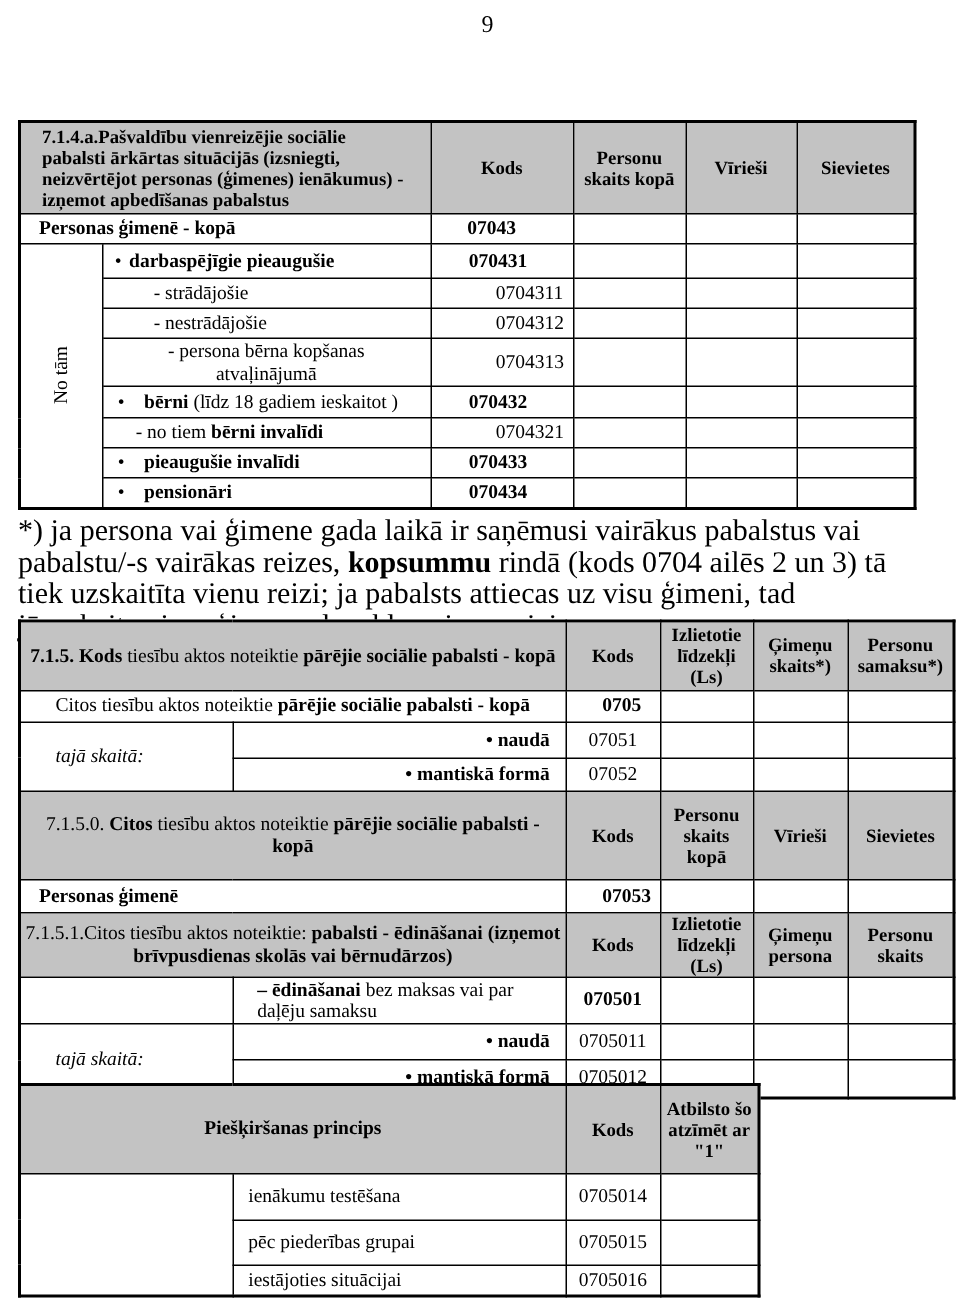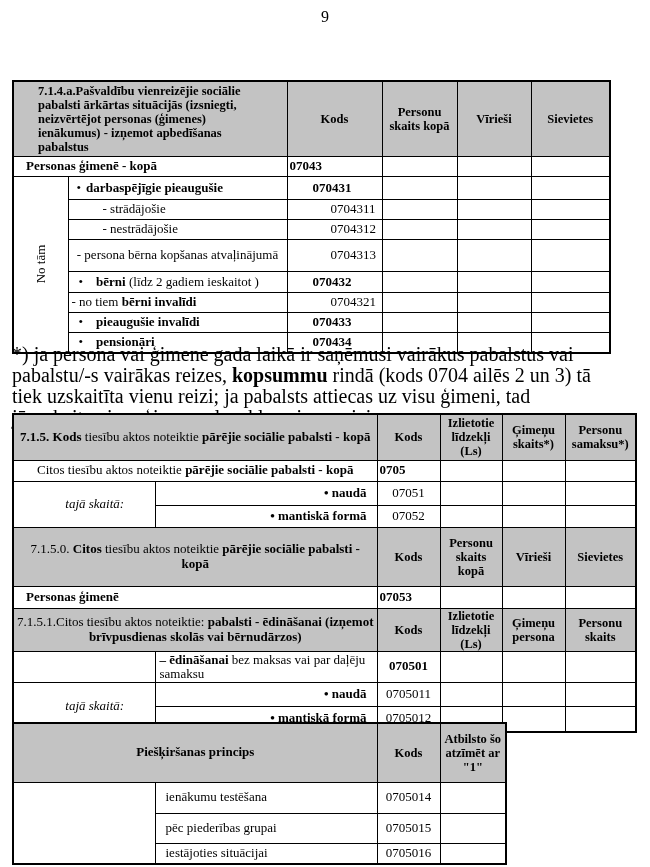--- a/index.html
+++ b/index.html
@@ -8,40 +8,40 @@
     font-family:"Liberation Serif","DejaVu Serif",serif;
     position:relative;overflow:hidden;
   }
   .page-num{position:absolute;top:8px;left:0;width:650px;text-align:center;font-size:16px;}
   table{border-collapse:collapse;table-layout:fixed;position:absolute;background:#fff;}
   td{border:1px solid #000;padding:0 2px;font-size:13px;vertical-align:middle;overflow:hidden;line-height:1.15;}
   .t1{left:12px;top:80px;width:597px;border:2px solid #000;}
   .t2a{left:12px;top:413px;width:623px;border:2px solid #000;}
   .t2b{left:12px;top:722px;width:493px;border:2px solid #000;}
   .hdr{background:#c3c3c3;font-weight:bold;text-align:center;font-size:12.5px;line-height:1.12;}
-  .title-cell{text-align:left;padding:2px 24px;font-size:12.5px;}
+  .title-cell{text-align:left;padding:2px 14px;font-size:12.5px;}
   .lbl{text-align:left;}
   .bold{font-weight:bold;}
-  .ital{font-style:italic;text-align:center;padding-left:23px;}
+  .ital{font-style:italic;padding-left:23px;}
   .pl12{padding-left:12px;}
-  .pl14{padding-left:3px;}
+  .pl14{padding-left:22px;}
   .pl34{padding-left:34px;}
   .pl10{padding-left:10px;}
   .ctr{text-align:center;}
   .rgt{text-align:right;padding-right:10px;}
-  .code0{padding-left:2px;}
+  .code0{padding-left:24px;}
   .code1{padding-left:25px;}
   .code2{padding-left:43px;margin-top:26px;}
   .codec{text-align:center;}
   .blt-s{margin-left:6px;margin-right:5px;}
   .blt-l{margin-left:8px;margin-right:13px;}
   .vert-cell{position:relative;}
   .vert{position:absolute;left:50%;top:50%;transform:translate(-50%,-50%) rotate(-90deg);white-space:nowrap;font-size:13px;}
   .footnote{position:absolute;left:12px;top:344px;width:602px;font-size:20px;line-height:21px;text-align:left;}
-  .two-line{line-height:1.1;padding:1px 4px;margin-top:35px;}
+  .two-line{line-height:1.1;padding:1px 16px;margin-top:35px;}
 </style>
 </head>
 <body>
 
 <div class="page-num">9</div>
 
 <table class="t1">
   <colgroup>
     <col style="width:55px">
       <col style="width:219px">
@@ -90,21 +90,21 @@
     <td></td>
   </tr>
   <tr style="height:32px">
     <td class="lbl ctr two-line">- persona bērna kopšanas atvaļinājumā</td>
     <td class="code2">0704313</td>
     <td></td>
     <td></td>
     <td></td>
   </tr>
   <tr style="height:21px">
-    <td class="lbl"><span class="blt-l">•</span><b>bērni</b><span> (līdz 2 gadiem ieskaitot )</span></td>
+    <td class="lbl"><span class="blt-l">•</span><b>bērni</b><span> (līdz 18 gadiem ieskaitot )</span></td>
     <td class="bold code1">070432</td>
     <td></td>
     <td></td>
     <td></td>
   </tr>
   <tr style="height:20px">
     <td class="lbl pl14"><span>- no tiem </span> <b>bērni invalīdi</b></td>
     <td class="code2">0704321</td>
     <td></td>
     <td></td>

